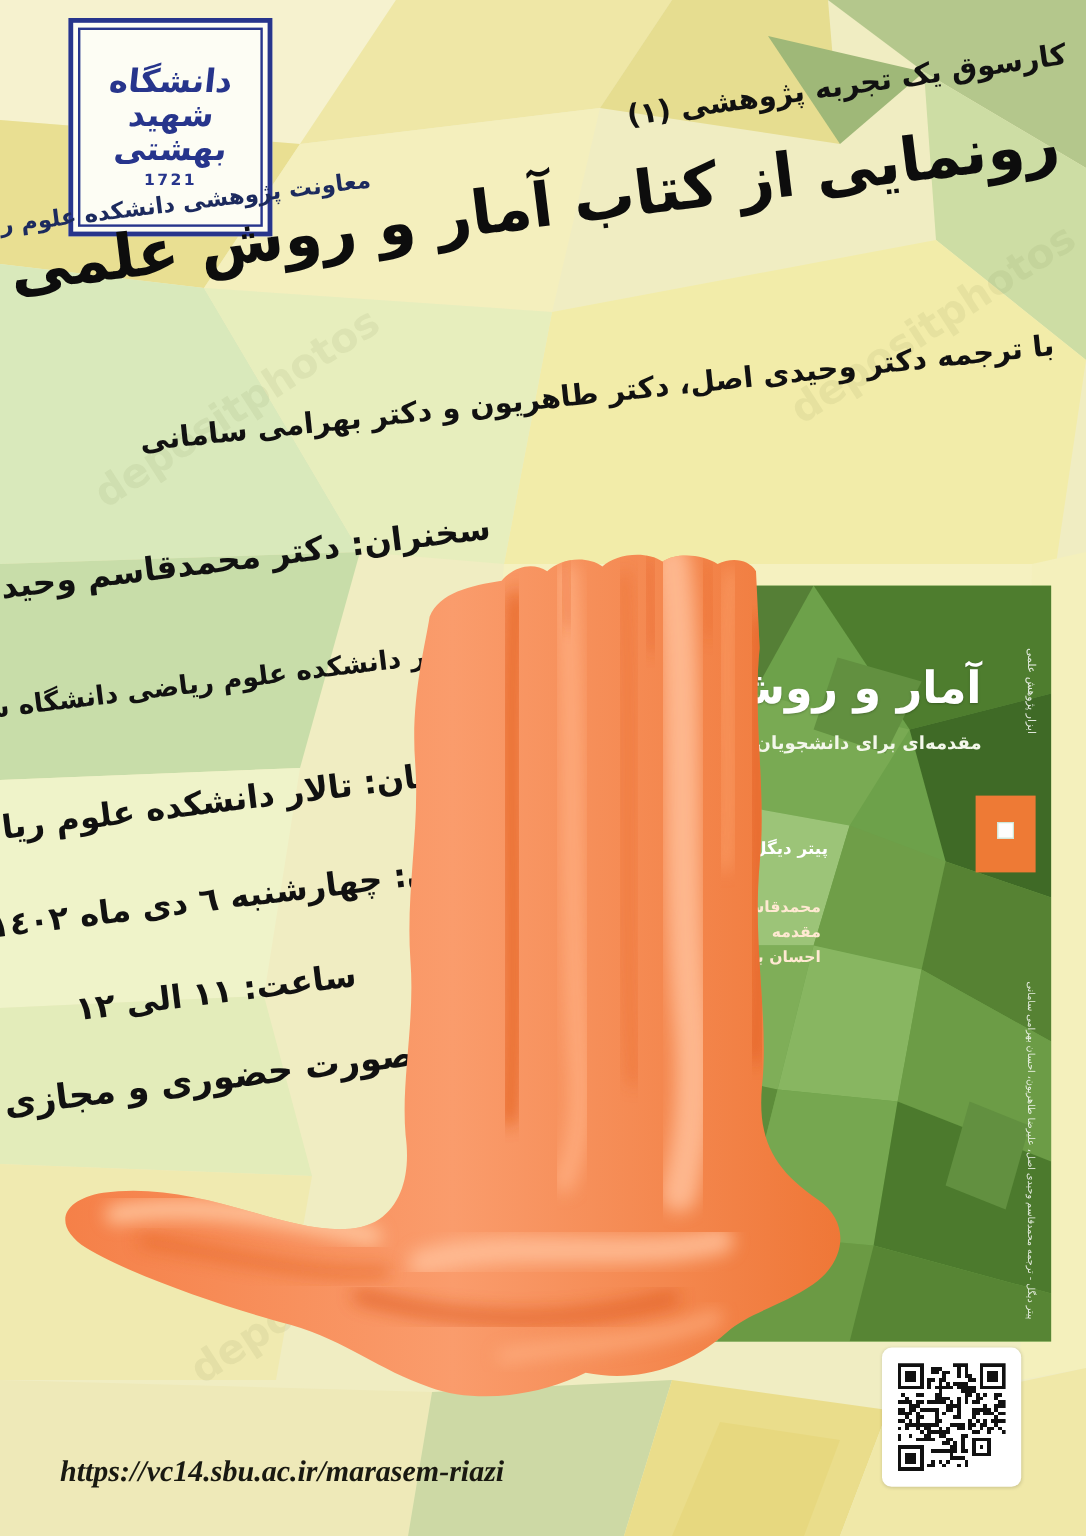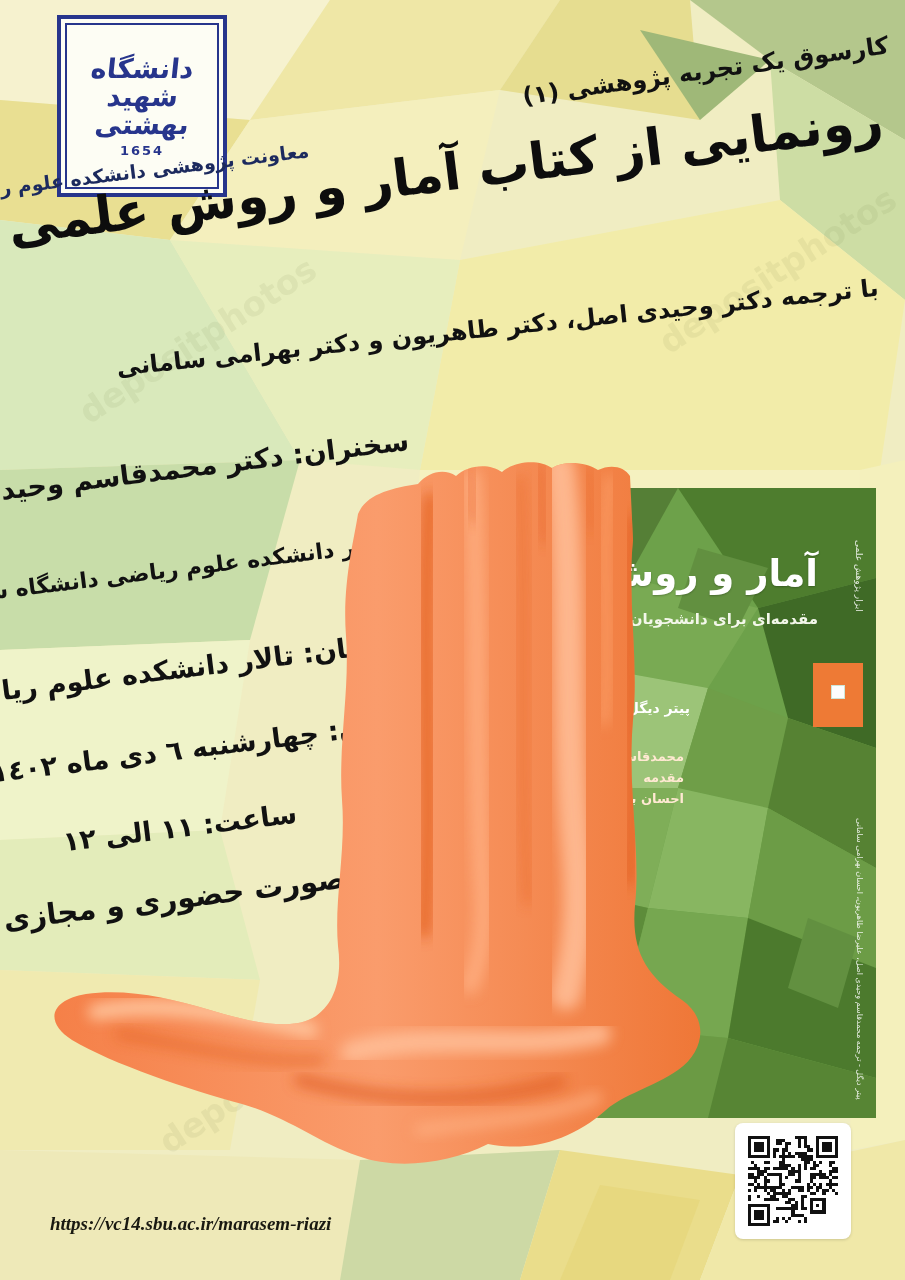--- a/index.html
+++ b/index.html
@@ -56,21 +56,21 @@
         white-space:nowrap;transform:rotate(90deg);transform-origin:0 0;direction:rtl;}
   .spine-top{left:306px;top:52px;}
   .spine-bottom{left:306px;top:330px;font-size:8px;}
   .cloth{z-index:4;pointer-events:none;}
   
   .qr-card{position:absolute;z-index:5;left:735px;top:1123px;width:116px;height:116px;
         background:#fff;border-radius:8px;box-shadow:0 1px 3px rgba(0,0,0,.15);}
   .qr-card svg{position:absolute;left:13px;top:13px;}
   .url{position:absolute;z-index:5;left:50px;top:1213px;
         font-family:"Liberation Serif",serif;font-style:italic;font-weight:700;
-        font-size:19px;color:#191911;white-space:nowrap;}
+        font-size:25px;color:#191911;white-space:nowrap;}
 </style>
 </head>
 <body>
 
 <div id="poster">
 
   <svg class="bg" viewBox="0 0 905 1280" preserveAspectRatio="none">
     <rect width="905" height="1280" fill="#f0edc2"></rect>
     <polygon points="0,0 330,0 250,120 0,100" fill="#f6f2cf"></polygon>
     <polygon points="330,0 560,0 500,90 250,120" fill="#efe7a6"></polygon>
@@ -99,21 +99,21 @@
   <span class="wm" style="left:60px;top:320px;">depositphotos</span>
   <span class="wm" style="left:640px;top:250px;">depositphotos</span>
   <span class="wm" style="left:420px;top:700px;">depositphotos</span>
   <span class="wm" style="left:140px;top:1050px;">depositphotos</span>
 
   <div class="logo">
     <div class="logo-inner">
       <span class="u fa">دانشگاه</span>
       <span class="u fa">شهید</span>
       <span class="u fa">بهشتی</span>
-      <span class="yr fa">1654</span>
+      <span class="yr fa">1721</span>
     </div>
   </div>
 
   <div class="tilt dept fa">معاونت پژوهشی دانشکده علوم ریاضی</div>
 
   <div class="tilt series fa">کارسوق یک تجربه پژوهشی (١)</div>
 
   <div class="tilt main-title fa">رونمایی از کتاب آمار و روش علمی</div>
 
   <div class="tilt sub-title fa">با ترجمه دکتر وحیدی اصل، دکتر طاهریون و دکتر بهرامی سامانی</div>

